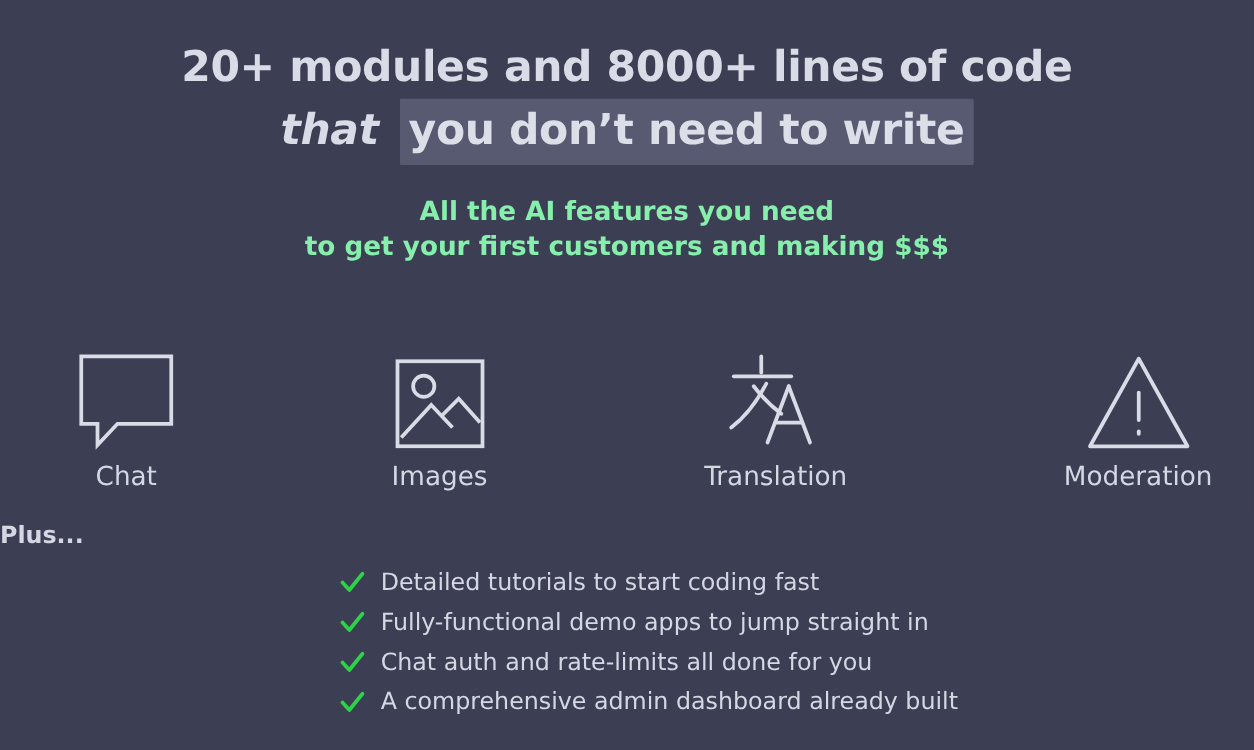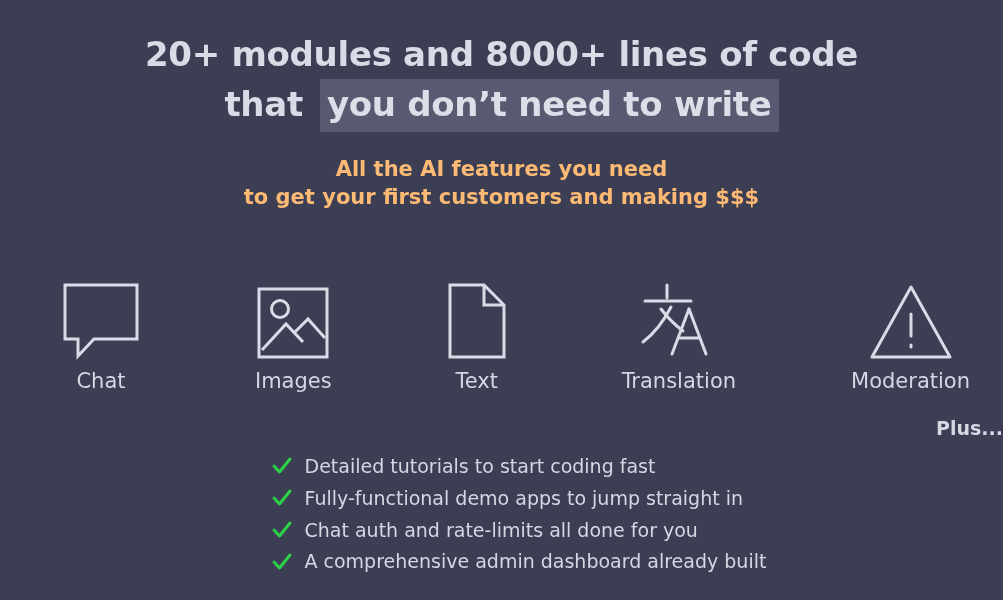--- a/index.html
+++ b/index.html
@@ -37,41 +37,41 @@
     letter-spacing: -0.3px;
     color: #d9dbe6;
   }
   .headline-line {
     display: block;
     white-space: nowrap;
   }
   .headline-line-2 {
     margin-top: 2px;
   }
-  .hl-plain { display: inline; }
+  .hl-plain { display: inline; font-style: italic; }
   .hl-mark {
     display: inline-block;
     background: #575a70;
     padding: 3px 7px 5px 7px;
     margin-left: 17px;
     border-radius: 1px;
     color: #dcdee8;
   }
 
   
   .subtitle {
     position: absolute;
     top: 155px;
     left: 0;
     width: 1003px;
     text-align: center;
     font-size: 21px;
     font-weight: bold;
     line-height: 1.34;
-    color: #fdba74;
+    color: #86efac;
   }
   .subtitle-line { display: block; white-space: nowrap; }
 
   
   .icon-row {
     position: absolute;
     top: 252px;
     left: 62px;
     width: 908px;
     height: 140px;
@@ -116,21 +116,21 @@
     stroke-linecap: butt;
     stroke-linejoin: miter;
   }
 
   
   .plus-heading {
     position: absolute;
     top: 417px;
     left: 0;
     width: 1003px;
-    text-align: right;
+    text-align: left;
     font-size: 19px;
     font-weight: bold;
     color: #d5d7e3;
   }
 
   
   .check-list {
     position: absolute;
     top: 455px;
     left: 0;
@@ -193,29 +193,20 @@
         <svg width="74" height="74" viewBox="0 0 74 74">
           <rect class="stroke-sq" x="3" y="3" width="68" height="68"></rect>
           <circle class="stroke-sq" cx="24" cy="23" r="8.5"></circle>
           <path class="stroke-sq" d="M6 64 L30 38 L47 56"></path>
           <path class="stroke-sq" d="M38 47 L52 33 L69 52"></path>
         </svg>
       </span>
       <span class="icon-label">Images</span>
     </div>
 
-    <div class="icon-cell">
-      <span class="icon-art">
-        <svg width="60" height="78" viewBox="0 0 60 78">
-          <path class="stroke-sq" d="M3 3 H37 L57 23 V75 H3 Z"></path>
-          <path class="stroke-sq" d="M37 3 V23 H57"></path>
-        </svg>
-      </span>
-      <span class="icon-label">Text</span>
-    </div>
 
 
     <div class="icon-cell">
       <span class="icon-art">
         <svg width="76" height="78" viewBox="0 0 76 78">
 
           <path class="stroke" d="M26 3 V16"></path>
 
           <path class="stroke" d="M4 19 H50"></path>
 

